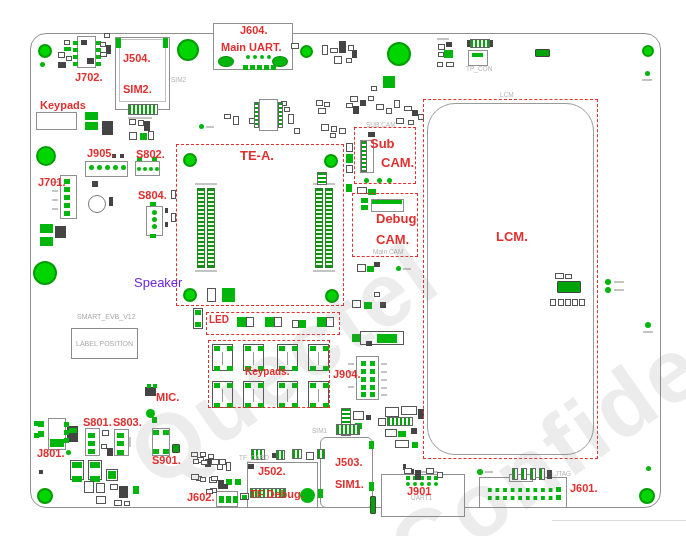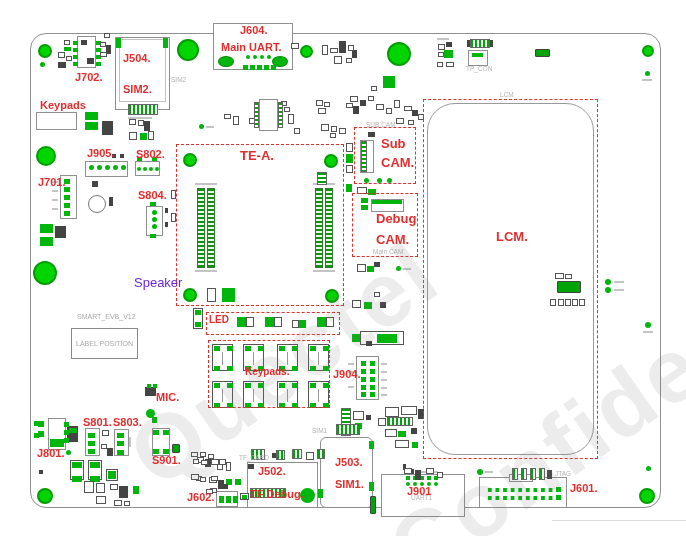--- a/index.html
+++ b/index.html
@@ -107,21 +107,21 @@
     <span class="abs rlabel" style="left:221px;top:42px">Main UART.</span>
     <span class="abs rlabel" style="left:123px;top:53px">J504.</span>
     <span class="abs rlabel" style="left:123px;top:84px">SIM2.</span>
     <span class="abs rlabel" style="left:75px;top:72px">J702.</span>
     <span class="abs rlabel" style="left:40px;top:100px">Keypads</span>
     <span class="abs rlabel" style="left:87px;top:148px">J905.</span>
     <span class="abs rlabel" style="left:136px;top:149px">S802.</span>
     <span class="abs rlabel" style="left:38px;top:177px">J701.</span>
     <span class="abs rlabel" style="left:138px;top:190px">S804.</span>
     <span class="abs rlabel lg" style="left:240px;top:149px">TE-A.</span>
-    <span class="abs rlabel lg" style="left:381px;top:137px">Sub</span>
+    <span class="abs rlabel lg" style="left:370px;top:137px">Sub</span>
     <span class="abs rlabel lg" style="left:381px;top:156px">CAM.</span>
     <span class="abs rlabel lg" style="left:376px;top:212px">Debug</span>
     <span class="abs rlabel lg" style="left:376px;top:233px">CAM.</span>
     <span class="abs rlabel lg" style="left:496px;top:230px">LCM.</span>
     <span class="abs rlabel md" style="left:209px;top:315px">LED</span>
     <span class="abs rlabel md" style="left:245px;top:367px">Keypads.</span>
     <span class="abs rlabel" style="left:333px;top:369px">J904.</span>
     <span class="abs rlabel" style="left:156px;top:392px">MIC.</span>
     <span class="abs rlabel" style="left:83px;top:417px">S801.</span>
     <span class="abs rlabel" style="left:113px;top:417px">S803.</span>

